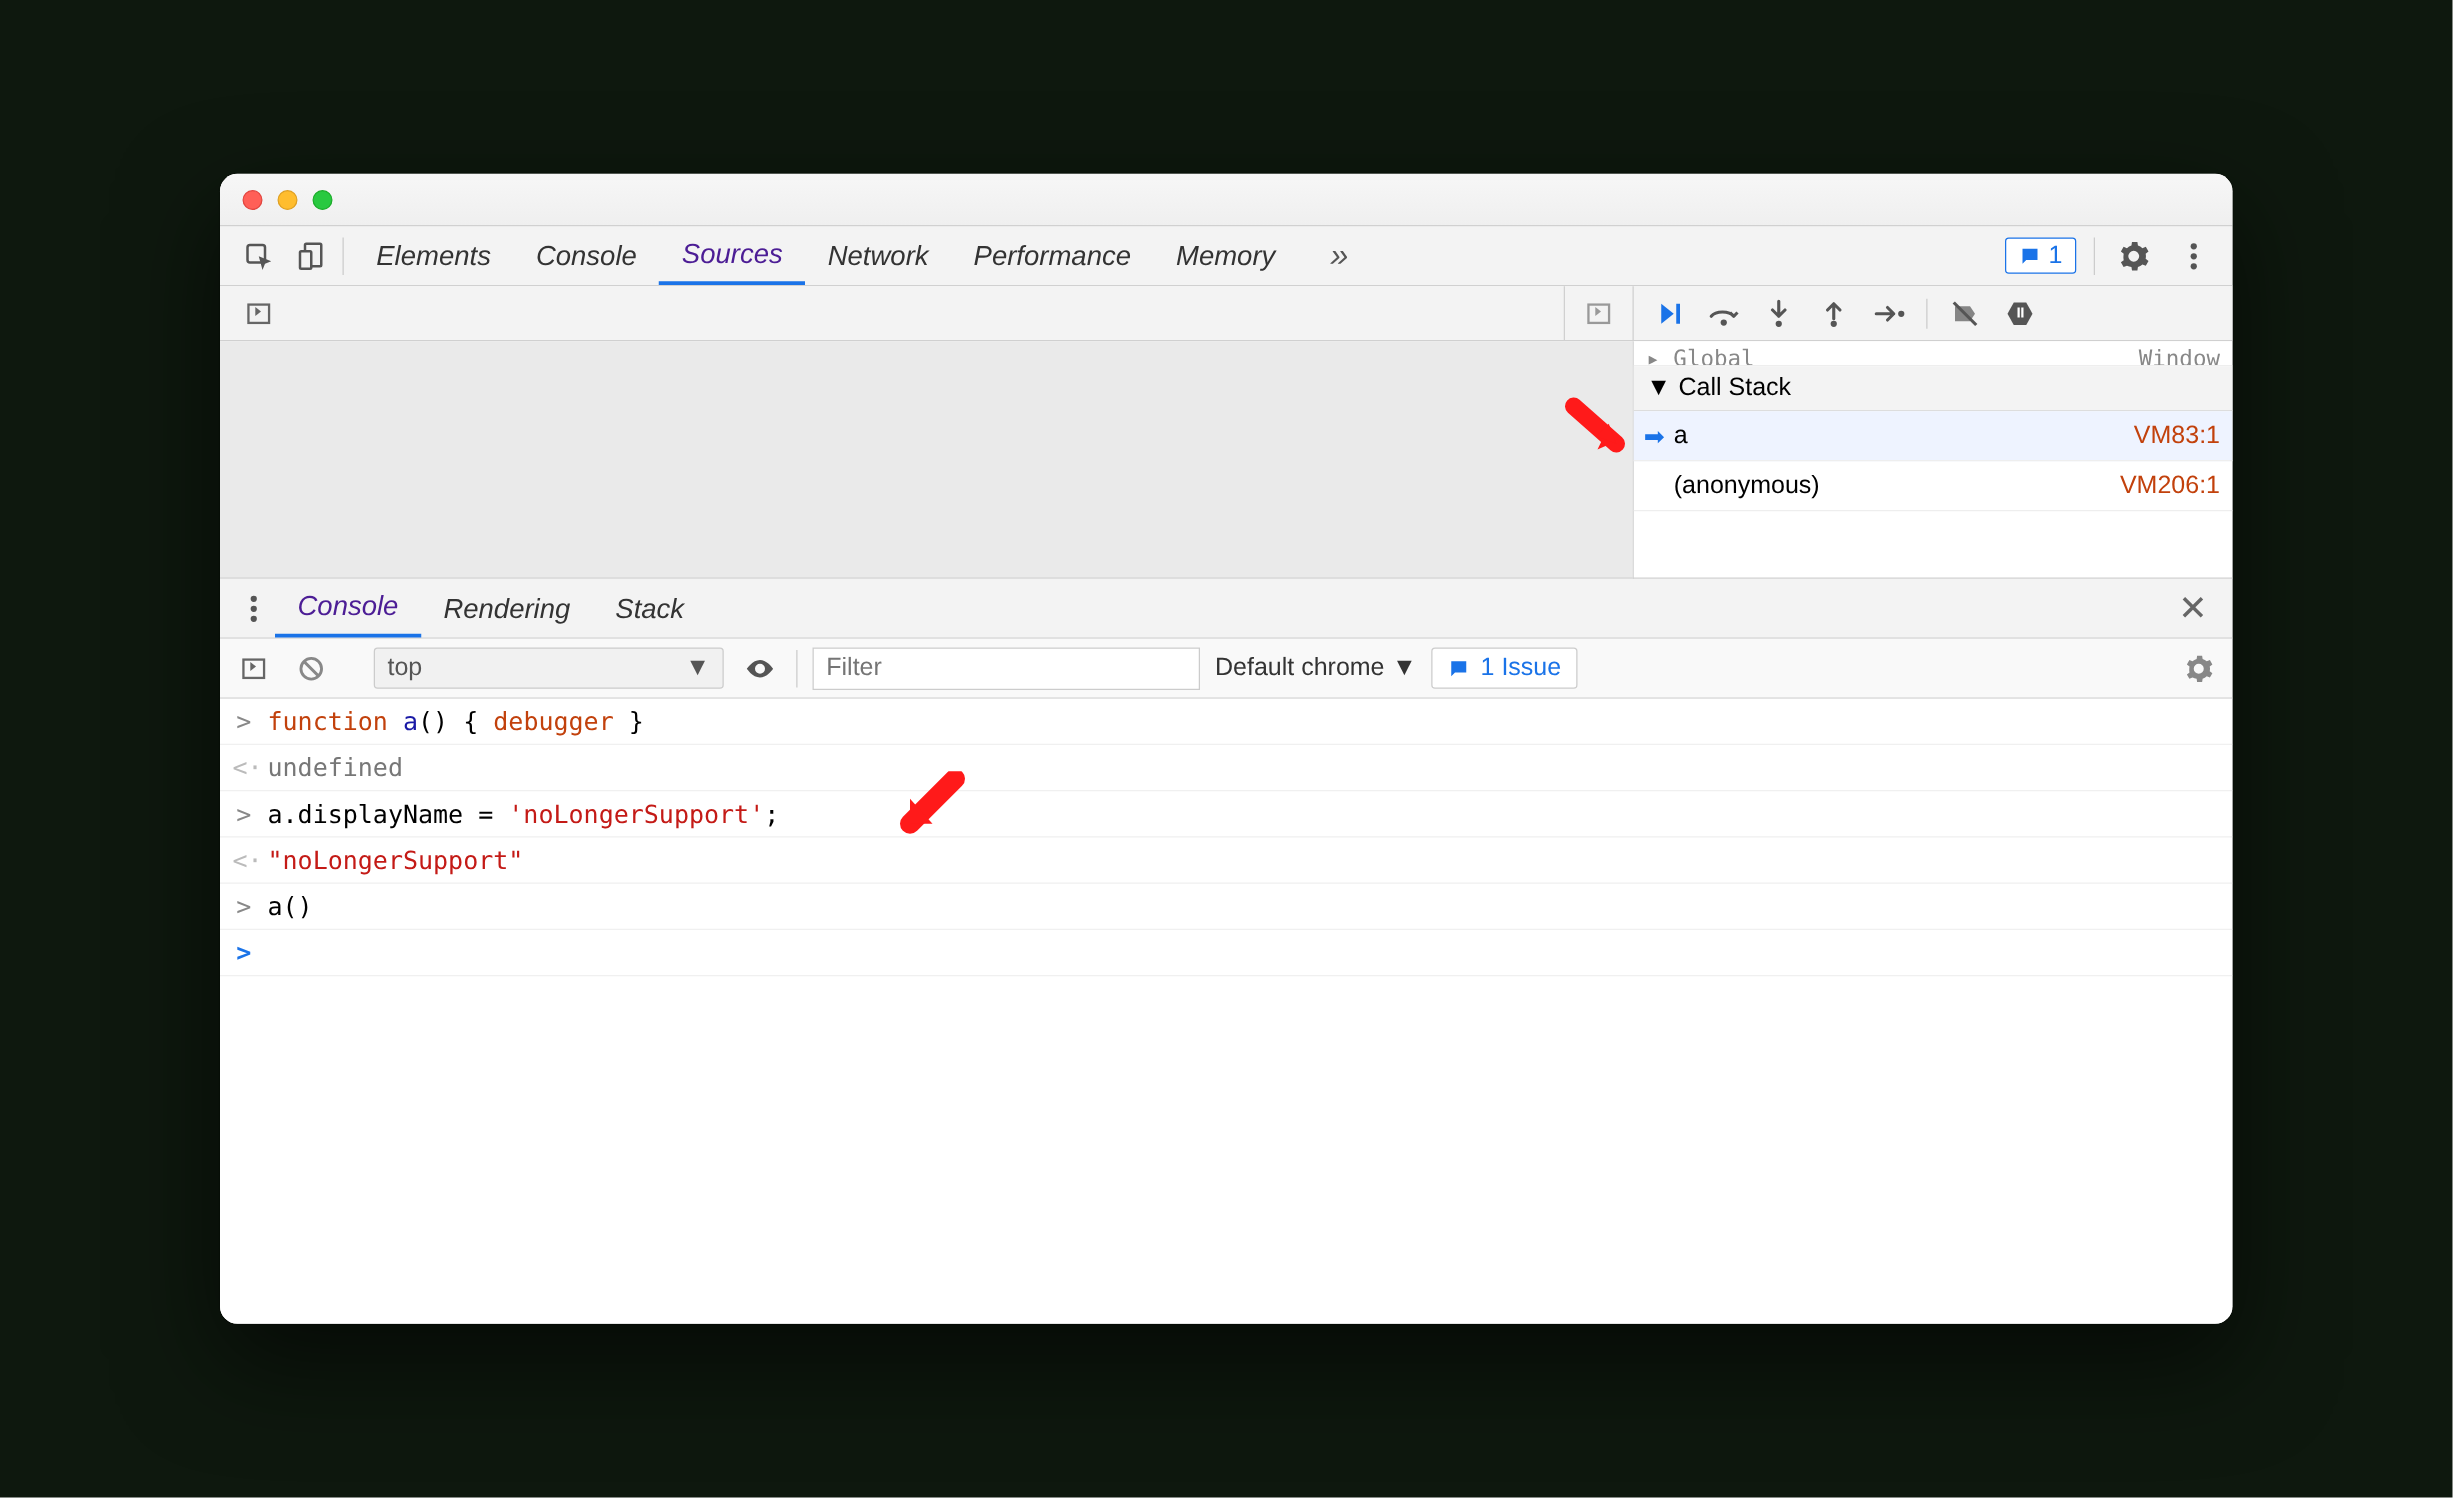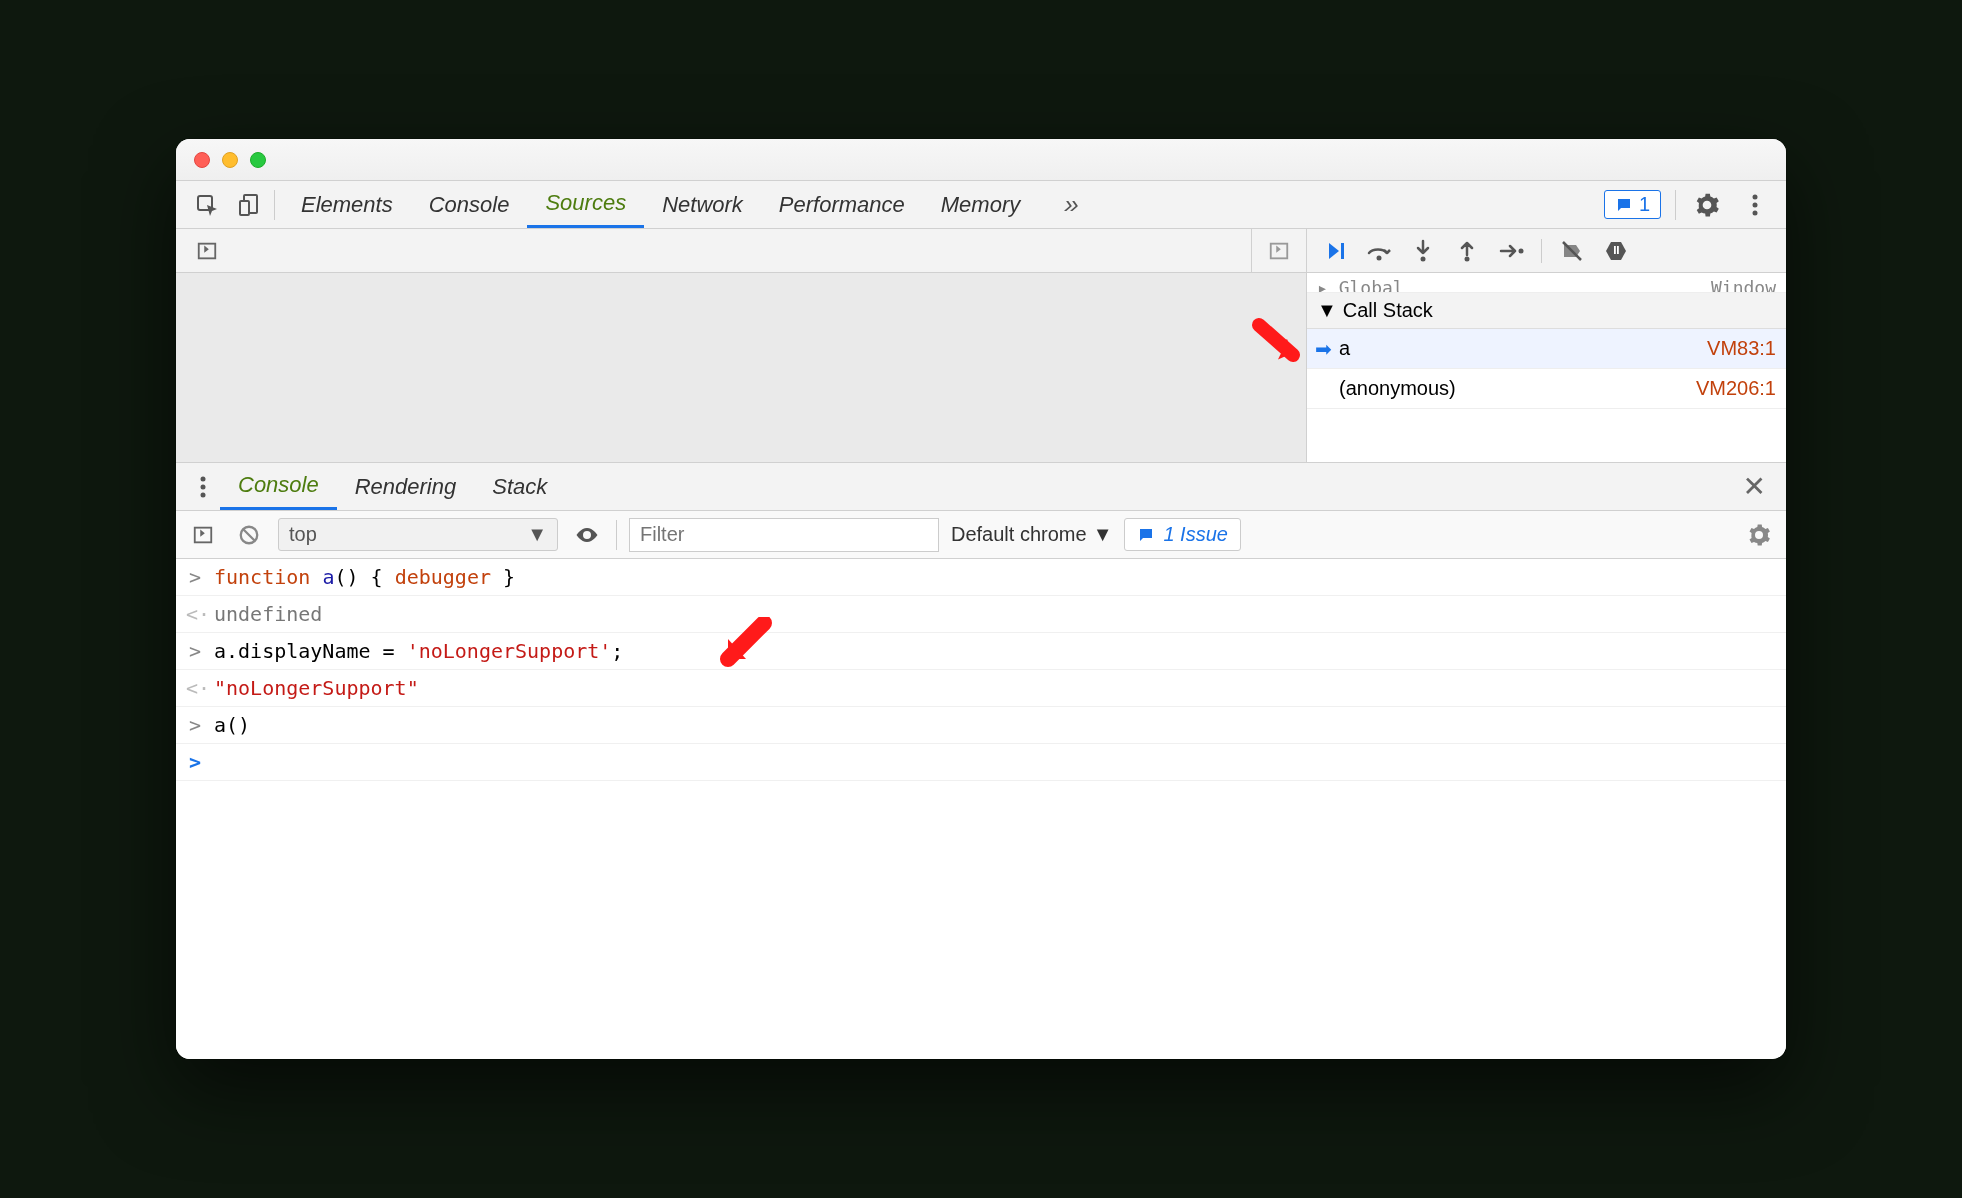--- a/index.html
+++ b/index.html
@@ -43,21 +43,21 @@
     height: 48px;
     border-bottom: 1px solid #d0d0d0;
     display:flex;
     align-items:center;
     padding: 0 14px;
     gap: 8px;
     background:#f3f3f3;
   }
   .icon-btn { width:34px; height:34px; display:flex; align-items:center; justify-content:center; color:#5a5a5a; cursor:pointer; }
   .tab { padding: 0 18px; height:100%; display:flex; align-items:center; font-size:22px; color:#333; cursor:pointer;font-style:italic; }
-  .tab.active { color:#4d7c0f; border-bottom: 3px solid #1a73e8; font-weight:500;}
+  .tab.active { color:#4c1d95; border-bottom: 3px solid #1a73e8; font-weight:500;}
   .tabs-right { margin-left:auto; display:flex; align-items:center; gap:14px; }
   .badge-issue { border:1px solid #1a73e8; color:#1a73e8; padding:2px 10px; border-radius:3px; display:flex; align-items:center; gap:6px; font-size:20px; background:#fff;}
   .divider-v { width:1px; height:30px; background:#ccc; }
   
   .sources-bar {
     height:44px;
     border-bottom:1px solid #d0d0d0;
     display:flex;
     align-items:center;
     background:#f3f3f3;
@@ -74,24 +74,24 @@
   .stack-row { padding:8px 10px 8px 32px; display:flex; justify-content:space-between; border-bottom:1px solid #eee; position:relative; font-size:20px;}
   .stack-row.active { background:#eef3ff; }
   .stack-row .loc { color:#c2410c; }
   .current-arrow { position:absolute; left:8px; color:#1a73e8; }
   
   .drawer-tabs { height:48px; border-bottom:1px solid #d0d0d0; display:flex; align-items:center; padding:0 10px; background:#f3f3f3;}
   .drawer-tabs .tab { font-size:22px; }
   .drawer-close { margin-left:auto; font-size:28px; color:#666; cursor:pointer; padding:0 10px;}
   
   .console-toolbar { height:48px; border-bottom:1px solid #d0d0d0; display:flex; align-items:center; gap:12px; padding:0 10px; background:#f9f9f9;}
-  .ctx-select { display:flex; align-items:center; gap:6px; border:1px solid #ccc; background:#f1f1f1; padding:4px 10px; border-radius:3px; font-size:20px; min-width:280px; justify-content:space-between; color:#555; cursor:pointer;}
+  .ctx-select { display:flex; align-items:center; gap:6px; border:1px solid #ccc; background:#f1f1f1; padding:4px 10px; border-radius:3px; font-size:20px; min-width:280px; justify-content:space-between; color:#555; cursor:pointer;margin-left:21px;}
   .filter-input { border:1px solid #ccc; height:34px; width:310px; padding:0 10px; font-size:20px; background:#fff;}
   .level-select { font-size:20px; color:#333; display:flex; align-items:center; gap:6px; cursor:pointer;}
-  .issue-link { border:1px solid #ccc; padding:4px 12px; border-radius:3px; color:#1a73e8; display:flex; align-items:center; gap:8px; font-size:20px; cursor:pointer; background:#fff;font-style:italic;}
+  .issue-link { border:1px solid #ccc; padding:4px 12px; border-radius:3px; color:#1a73e8; display:flex; align-items:center; gap:8px; font-size:20px; cursor:pointer; background:#fff;}
   .gear-right { margin-left:auto; }
   
   .console-body { flex:1; overflow:auto; font-family: Menlo, Consolas, monospace; font-size:20px; background:#fff;}
   .log-row { display:flex; padding:6px 10px; border-bottom:1px solid #f0f0f0; gap:10px; align-items:flex-start;}
   .log-marker { width:18px; text-align:center; color:#888; flex-shrink:0; }
   .log-marker.input { color:#888; }
   .log-marker.output { color:#bbb; }
   .log-marker.prompt { color:#1a73e8; font-weight:bold;}
   .code .kw { color:#c2410c; }
   .code .fn { color:#1a1aa6; }

